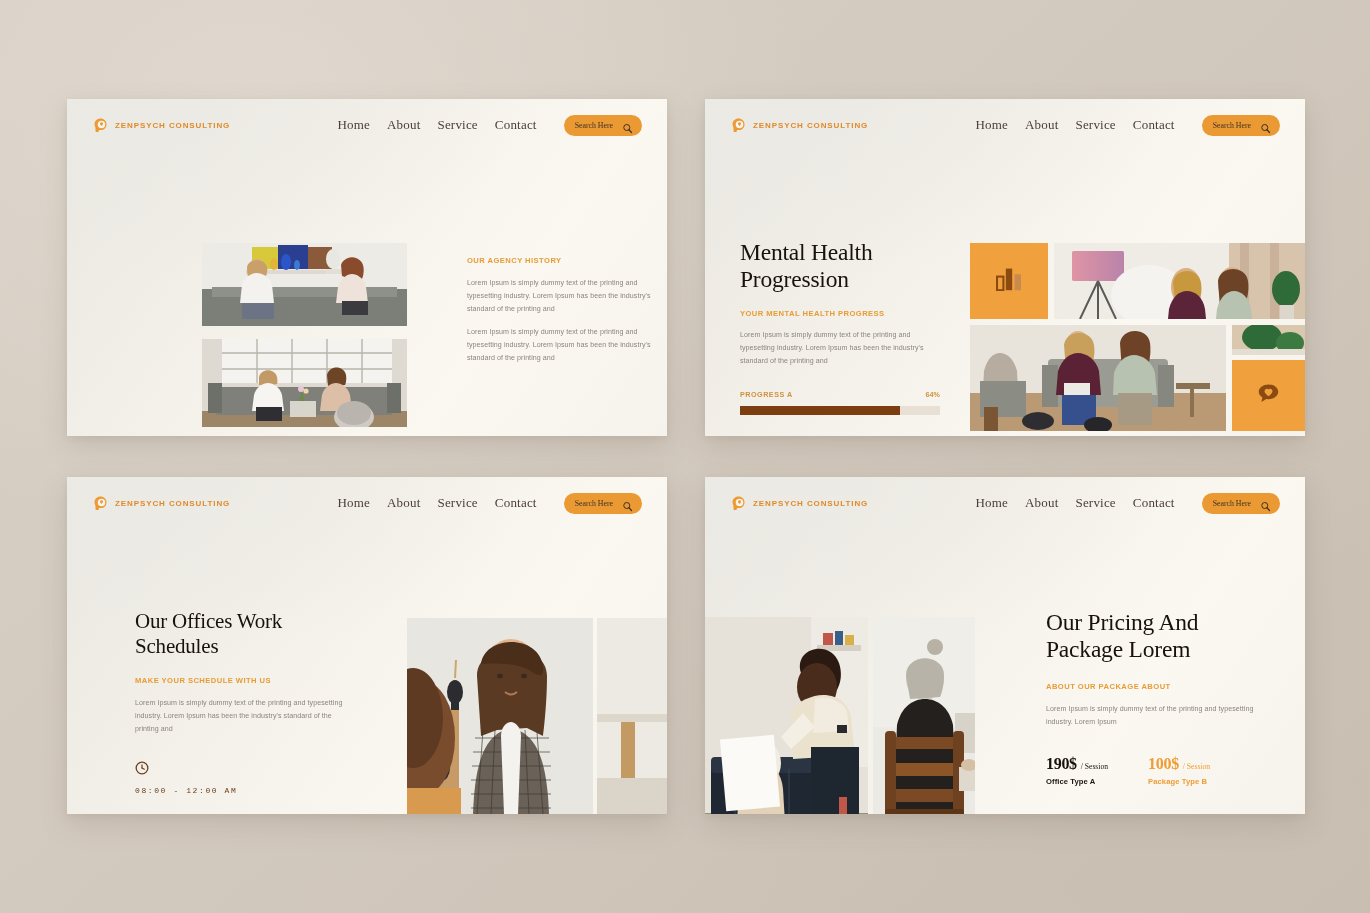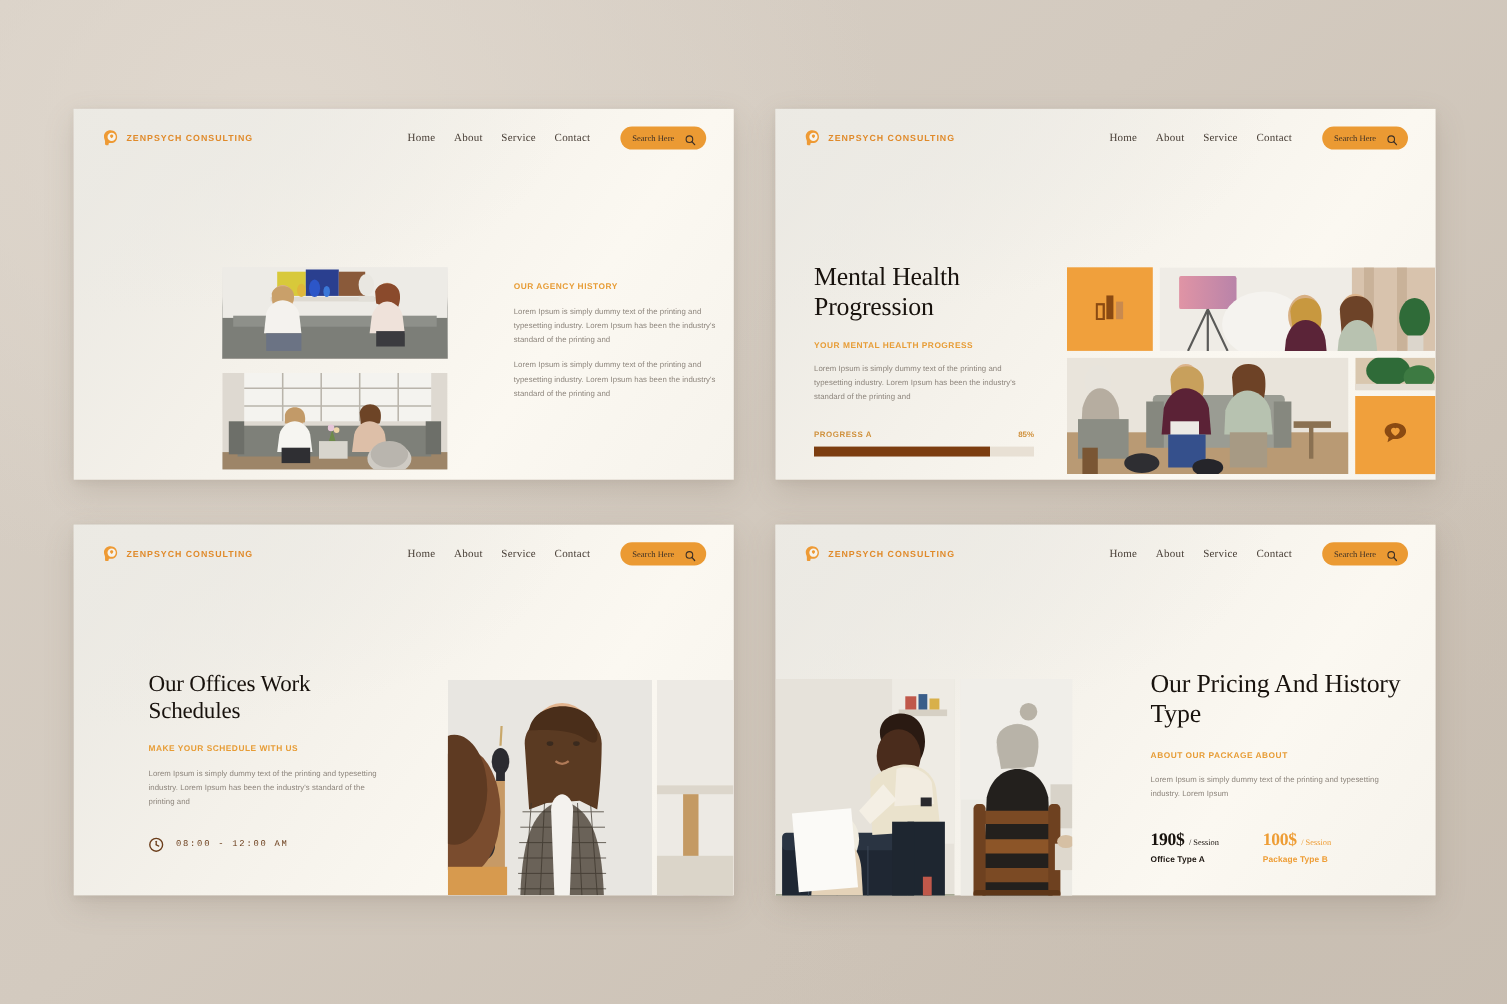--- a/index.html
+++ b/index.html
@@ -29,21 +29,21 @@
 
   
   .hdr { position:absolute; left:0; top:0; width:100%; height:52px; display:flex;
          align-items:center; padding:0 25px; }
   .brand { display:flex; align-items:center; gap:6px; }
   .brand-name { font-size:8px; letter-spacing:0.9px; color:#e08a2a; font-weight:700;
                 white-space:nowrap; }
   .logo-ico { width:17px; height:17px; flex:none; }
 
   .nav { margin-left:auto; display:flex; align-items:center; gap:17px; }
-  .nav-link { font-family:"Liberation Serif", serif; font-size:10px; color:#4a4038;
+  .nav-link { font-family:"Liberation Serif", serif; font-size:13px; color:#4a4038;
               letter-spacing:0.2px; white-space:nowrap; }
   .search-btn { display:flex; align-items:center; gap:9px; background:#eb9a33;
                 border-radius:11px; padding:5px 9px 5px 11px; margin-left:10px; }
   .search-lbl { font-family:"Liberation Serif", serif; font-size:7.8px; color:#3d3026;
                 white-space:nowrap; }
   .search-ico { width:11px; height:11px; flex:none; }
 
   
   .body-area { position:absolute; left:0; top:52px; width:100%; height:285px; }
 
@@ -80,21 +80,21 @@
   #s2-grid { position:absolute; left:265px; top:92px; width:335px; height:188px; }
   #s2-tile-chart { left:0;    top:0;   width:78px;  height:76px; }
   #s2-img-lamp   { left:84px; top:0;   width:251px; height:76px; }
   #s2-img-group  { left:0;    top:82px;width:256px; height:106px; }
   #s2-tile-heart { left:262px;top:117px;width:73px; height:71px; }
   #s2-img-plant  { left:262px;top:82px; width:73px; height:30px; }
 
   
   #s3-text { left:68px; top:80px; width:215px; }
   #s3-text .h-title { font-size:21px; }
-  .time-row { display:flex; align-items:center; gap:11px; margin-top:25px; }
+  .time-row { display:flex; align-items:flex-start; gap:11px; margin-top:25px;flex-direction:column; }
   .clock-ico { width:14px; height:14px; flex:none; }
   .time-text { font-family:"Liberation Mono", monospace; font-size:8px; color:#6b3d1a;
                letter-spacing:1.6px; white-space:nowrap; }
   #s3-img-a { left:340px; top:89px; width:186px; height:196px; }
   #s3-img-b { left:530px; top:89px; width:70px;  height:196px; }
 
   
   #s4-img-a { left:0;    top:88px; width:163px; height:249px; }
   #s4-img-b { left:168px;top:88px; width:102px; height:249px; }
   #s4-text  { left:341px;top:80px; width:230px; }
@@ -238,21 +238,21 @@
       </div>
     </div>
 
     <div class="body-area">
       <div class="txt-col" id="s2-text">
         <h1 class="h-title">Mental Health Progression</h1>
         <div class="eyebrow" style="margin-top:15px">YOUR MENTAL HEALTH PROGRESS</div>
         <p class="para" style="margin-top:11px">Lorem Ipsum is simply dummy text of the printing and typesetting industry. Lorem Ipsum has been the industry's standard of the printing and</p>
         <div class="progress-row">
           <span class="progress-lbl">PROGRESS A</span>
-          <span class="progress-val">85%</span>
+          <span class="progress-val">64%</span>
         </div>
         <div class="progress-track">
           <div class="progress-fill" id="s2-progress-fill" style="width: 80%;"></div>
         </div>
       </div>
 
       <div id="s2-grid">
         <div class="orange-tile" id="s2-tile-chart">
           <span>
             <svg viewBox="0 0 32 30" width="26" height="24">
@@ -516,21 +516,21 @@
           <rect x="80" y="114" width="11" height="112" rx="4" fill="#6e4120"></rect>
           <rect x="12" y="192" width="79" height="14" rx="3" fill="#5d3618"></rect>
           <path d="M18 206 l-6 43" stroke="#6e4120" stroke-width="8"></path>
           <path d="M86 206 l6 43" stroke="#6e4120" stroke-width="8"></path>
           <rect x="86" y="150" width="16" height="24" fill="#ded8cd"></rect>
           <ellipse cx="96" cy="148" rx="8" ry="6" fill="#d6c0a4"></ellipse>
         </svg>
       </div>
 
       <div class="txt-col" id="s4-text">
-        <h1 class="h-title">Our Pricing And History Type</h1>
+        <h1 class="h-title">Our Pricing And Package Lorem</h1>
         <div class="eyebrow" style="margin-top:18px">ABOUT OUR PACKAGE ABOUT</div>
         <p class="para" style="margin-top:12px">Lorem Ipsum is simply dummy text of the printing and typesetting industry. Lorem Ipsum</p>
         <div class="price-row">
           <div class="pkg-dark">
             <div class="price-top">
               <span class="price-amt">190$</span>
               <span class="price-per">/ Session</span>
             </div>
             <div class="price-name">Office Type A</div>
           </div>

